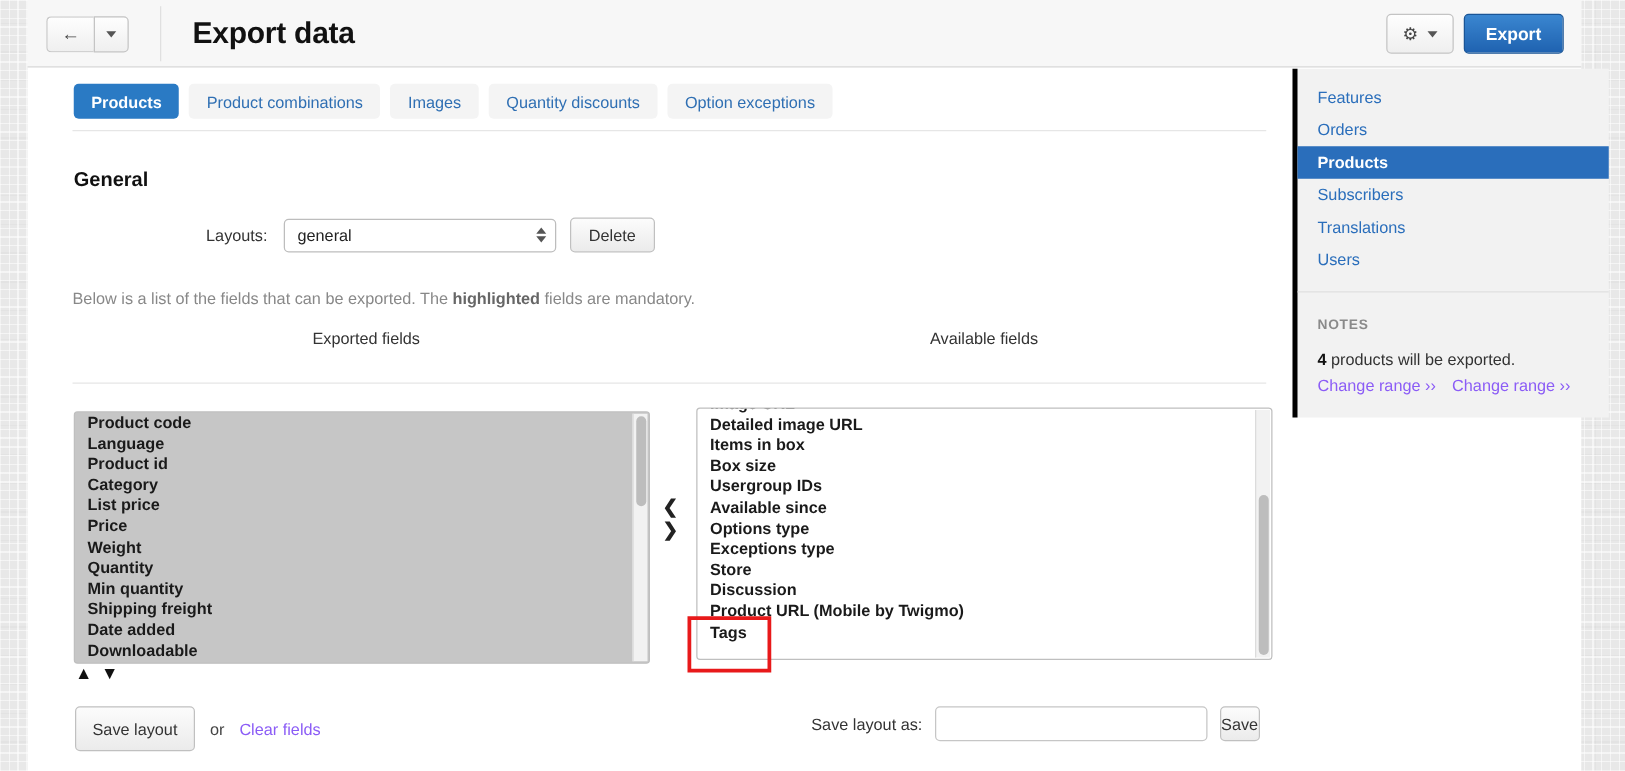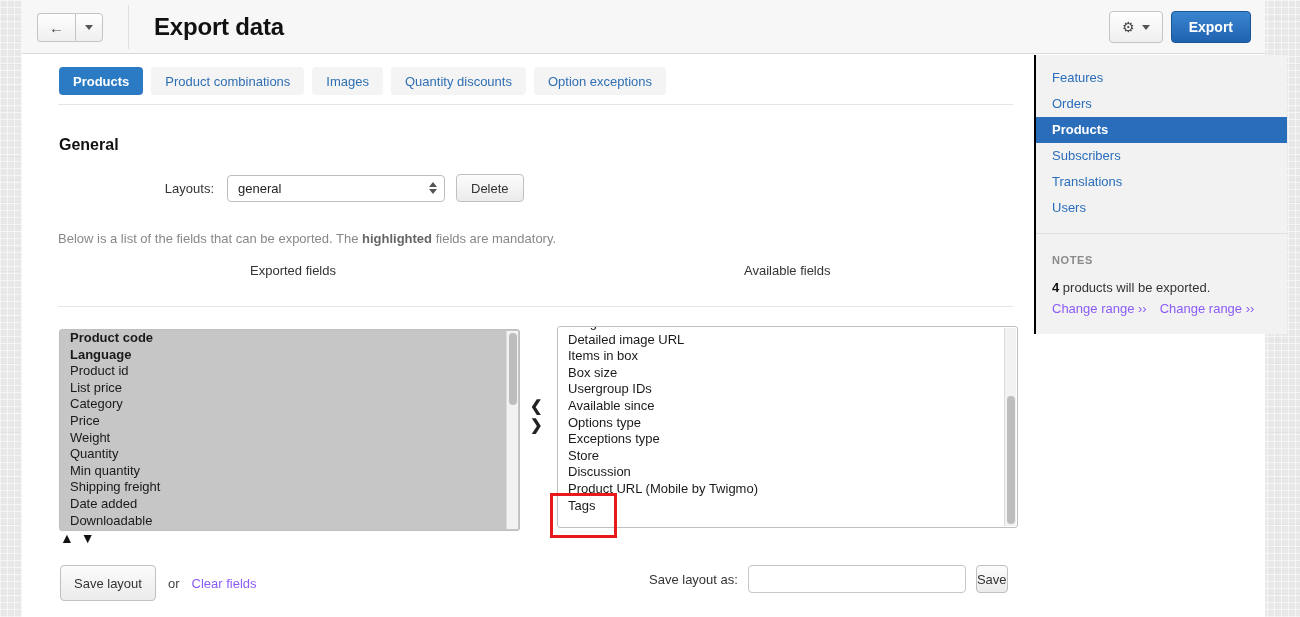--- a/index.html
+++ b/index.html
@@ -139,21 +139,21 @@
     border: 1px solid #bfbfbf; border-radius: 3px;
     background: #fff; overflow: hidden;
   }
   .listbox.exported { left: 37px; top: 329px; width: 461px; height: 202px; background: #c6c6c6; }
   .listbox.available { left: 535px; top: 326px; width: 461px; height: 202px; }
   .list-inner { position: absolute; left: 0; right: 13px; top: 0; bottom: 0; overflow: hidden; }
   .list-inner.avail-scroll { top: -12px; }
   .opt {
     padding: 0 0 0 10px;
     font-size: 13px; line-height: 16.6px; height: 16.6px;
-    color: #1a1a1a; white-space: nowrap; cursor: pointer;
+    color: #1a1a1a; white-space: nowrap; cursor: pointer; font-weight: bold;
   }
   .opt.mandatory { font-weight: bold; }
   .scroll-track {
     position: absolute; top: 1px; right: 1px; bottom: 1px; width: 12px;
     background: #f2f2f2; border-left: 1px solid #dcdcdc;
   }
   .scroll-thumb {
     position: absolute; left: 2px; width: 8px; border-radius: 4px;
     background: #bdbdbd;
   }
@@ -192,21 +192,21 @@
     height: 28px; padding: 0 0; margin-left: 10px;
     background: linear-gradient(to bottom,#fcfcfc 0%,#ebebeb 100%);
     border: 1px solid #c0c0c0; border-radius: 4px;
     font-size: 13px; color: #333; display: flex; align-items: center; cursor: pointer;
   }
 
   
   .sidebar {
     position: absolute; left: 1012px; top: 55px;
     width: 253px; background: #f2f2f2;
-    border-left: 2px solid #000000;
+    border-left: 4px solid #000000;
   }
   .side-nav { padding: 10px 0 12px 0; }
   .side-item {
     height: 26px; line-height: 26px;
     padding-left: 16px;
     font-size: 13px; color: #2a6ebb; cursor: pointer;
   }
   .side-item.active { background: #2a6ebb; color: #fff; font-weight: bold; }
   .side-div { height: 1px; background: #e0e0e0; }
   .notes { padding: 20px 16px 18px 16px; }
@@ -282,22 +282,22 @@
 
   <div class="col-head left">Exported fields</div>
   <div class="col-head right">Available fields</div>
   <div class="mid-rule"></div>
 
   <div class="listbox exported">
     <div class="list-inner" id="exported-list">
         <div class="opt mandatory">Product code</div>
         <div class="opt mandatory">Language</div>
         <div class="opt">Product id</div>
+        <div class="opt">Category</div>
         <div class="opt">List price</div>
-        <div class="opt">Category</div>
         <div class="opt">Price</div>
         <div class="opt">Weight</div>
         <div class="opt">Quantity</div>
         <div class="opt">Min quantity</div>
         <div class="opt">Shipping freight</div>
         <div class="opt">Date added</div>
         <div class="opt">Downloadable</div>
       </div>
     <div class="scroll-track">
       <div class="scroll-thumb" style="top:2px;height:72px;"></div>

